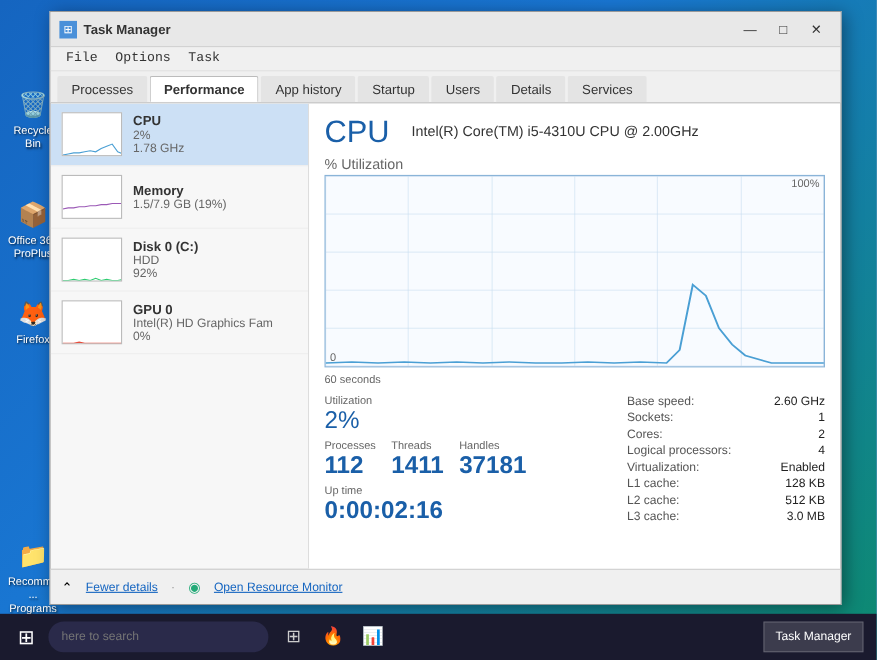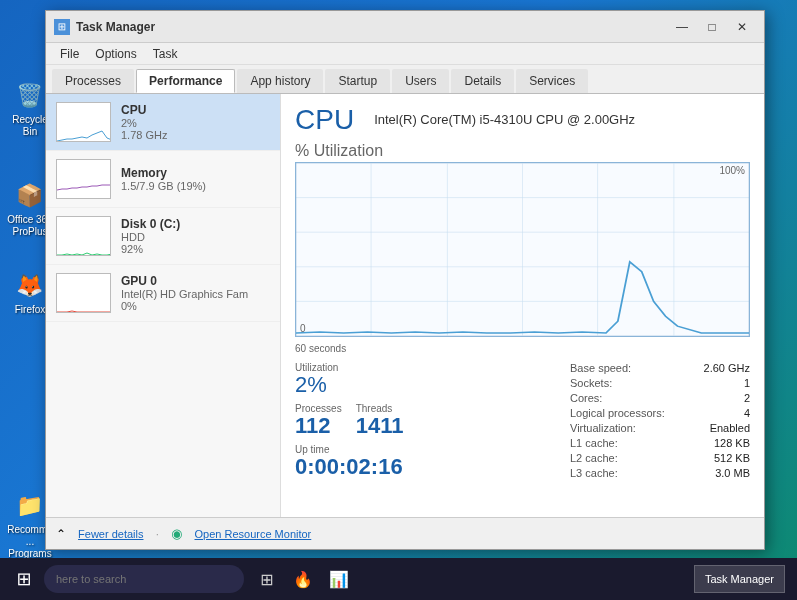--- a/index.html
+++ b/index.html
@@ -89,25 +89,25 @@
       cursor: pointer;
       color: #333;
       background: transparent;
       border: none;
     }
 
     
     .menu-bar {
       height: 22px;
       display: flex;
-      align-items: center;
       padding: 0 6px;
       background: #f0f0f0;
       border-bottom: 1px solid #ddd;
       flex-shrink: 0;
+      font-family: Liberation Mono, monospace;
     }
     .menu-item {
       font-size: 12px;
       padding: 2px 8px;
       cursor: pointer;
       color: #333;
     }
 
     
     .tabs {
@@ -202,21 +202,21 @@
       color: #1a5fa8;
       margin-right: 20px;
     }
     .panel-subtitle {
       font-size: 13px;
       color: #333;
       padding-top: 8px;
     }
 
     .utilization-label {
-      font-size: 16px;
+      font-size: 13px;
       color: #666;
       margin-bottom: 2px;
     }
     .percent-label {
       position: absolute;
       right: 4px;
       top: 2px;
       font-size: 10px;
       color: #666;
     }
@@ -544,20 +544,24 @@
             </div>
             <div class="stats-row2" style="margin-top:4px;">
               <div class="stat-block2">
                 <div class="stat-label2">Processes</div>
                 <div class="stat-value2">112</div>
               </div>
               <div class="stat-block2">
                 <div class="stat-label2">Threads</div>
                 <div class="stat-value2">1411</div>
               </div>
+              <div class="stat-block2">
+                <div class="stat-label2">Handles</div>
+                <div class="stat-value2">37181</div>
+              </div>
             </div>
             <div class="uptime-block" style="margin-top:6px;">
               <div class="stat-label2">Up time</div>
               <div class="stat-value2">0:00:02:16</div>
             </div>
           </div>
 
           <div style="margin-left:auto; min-width:180px;">
             <div class="info-row">
               <span class="info-key">Base speed:</span>

